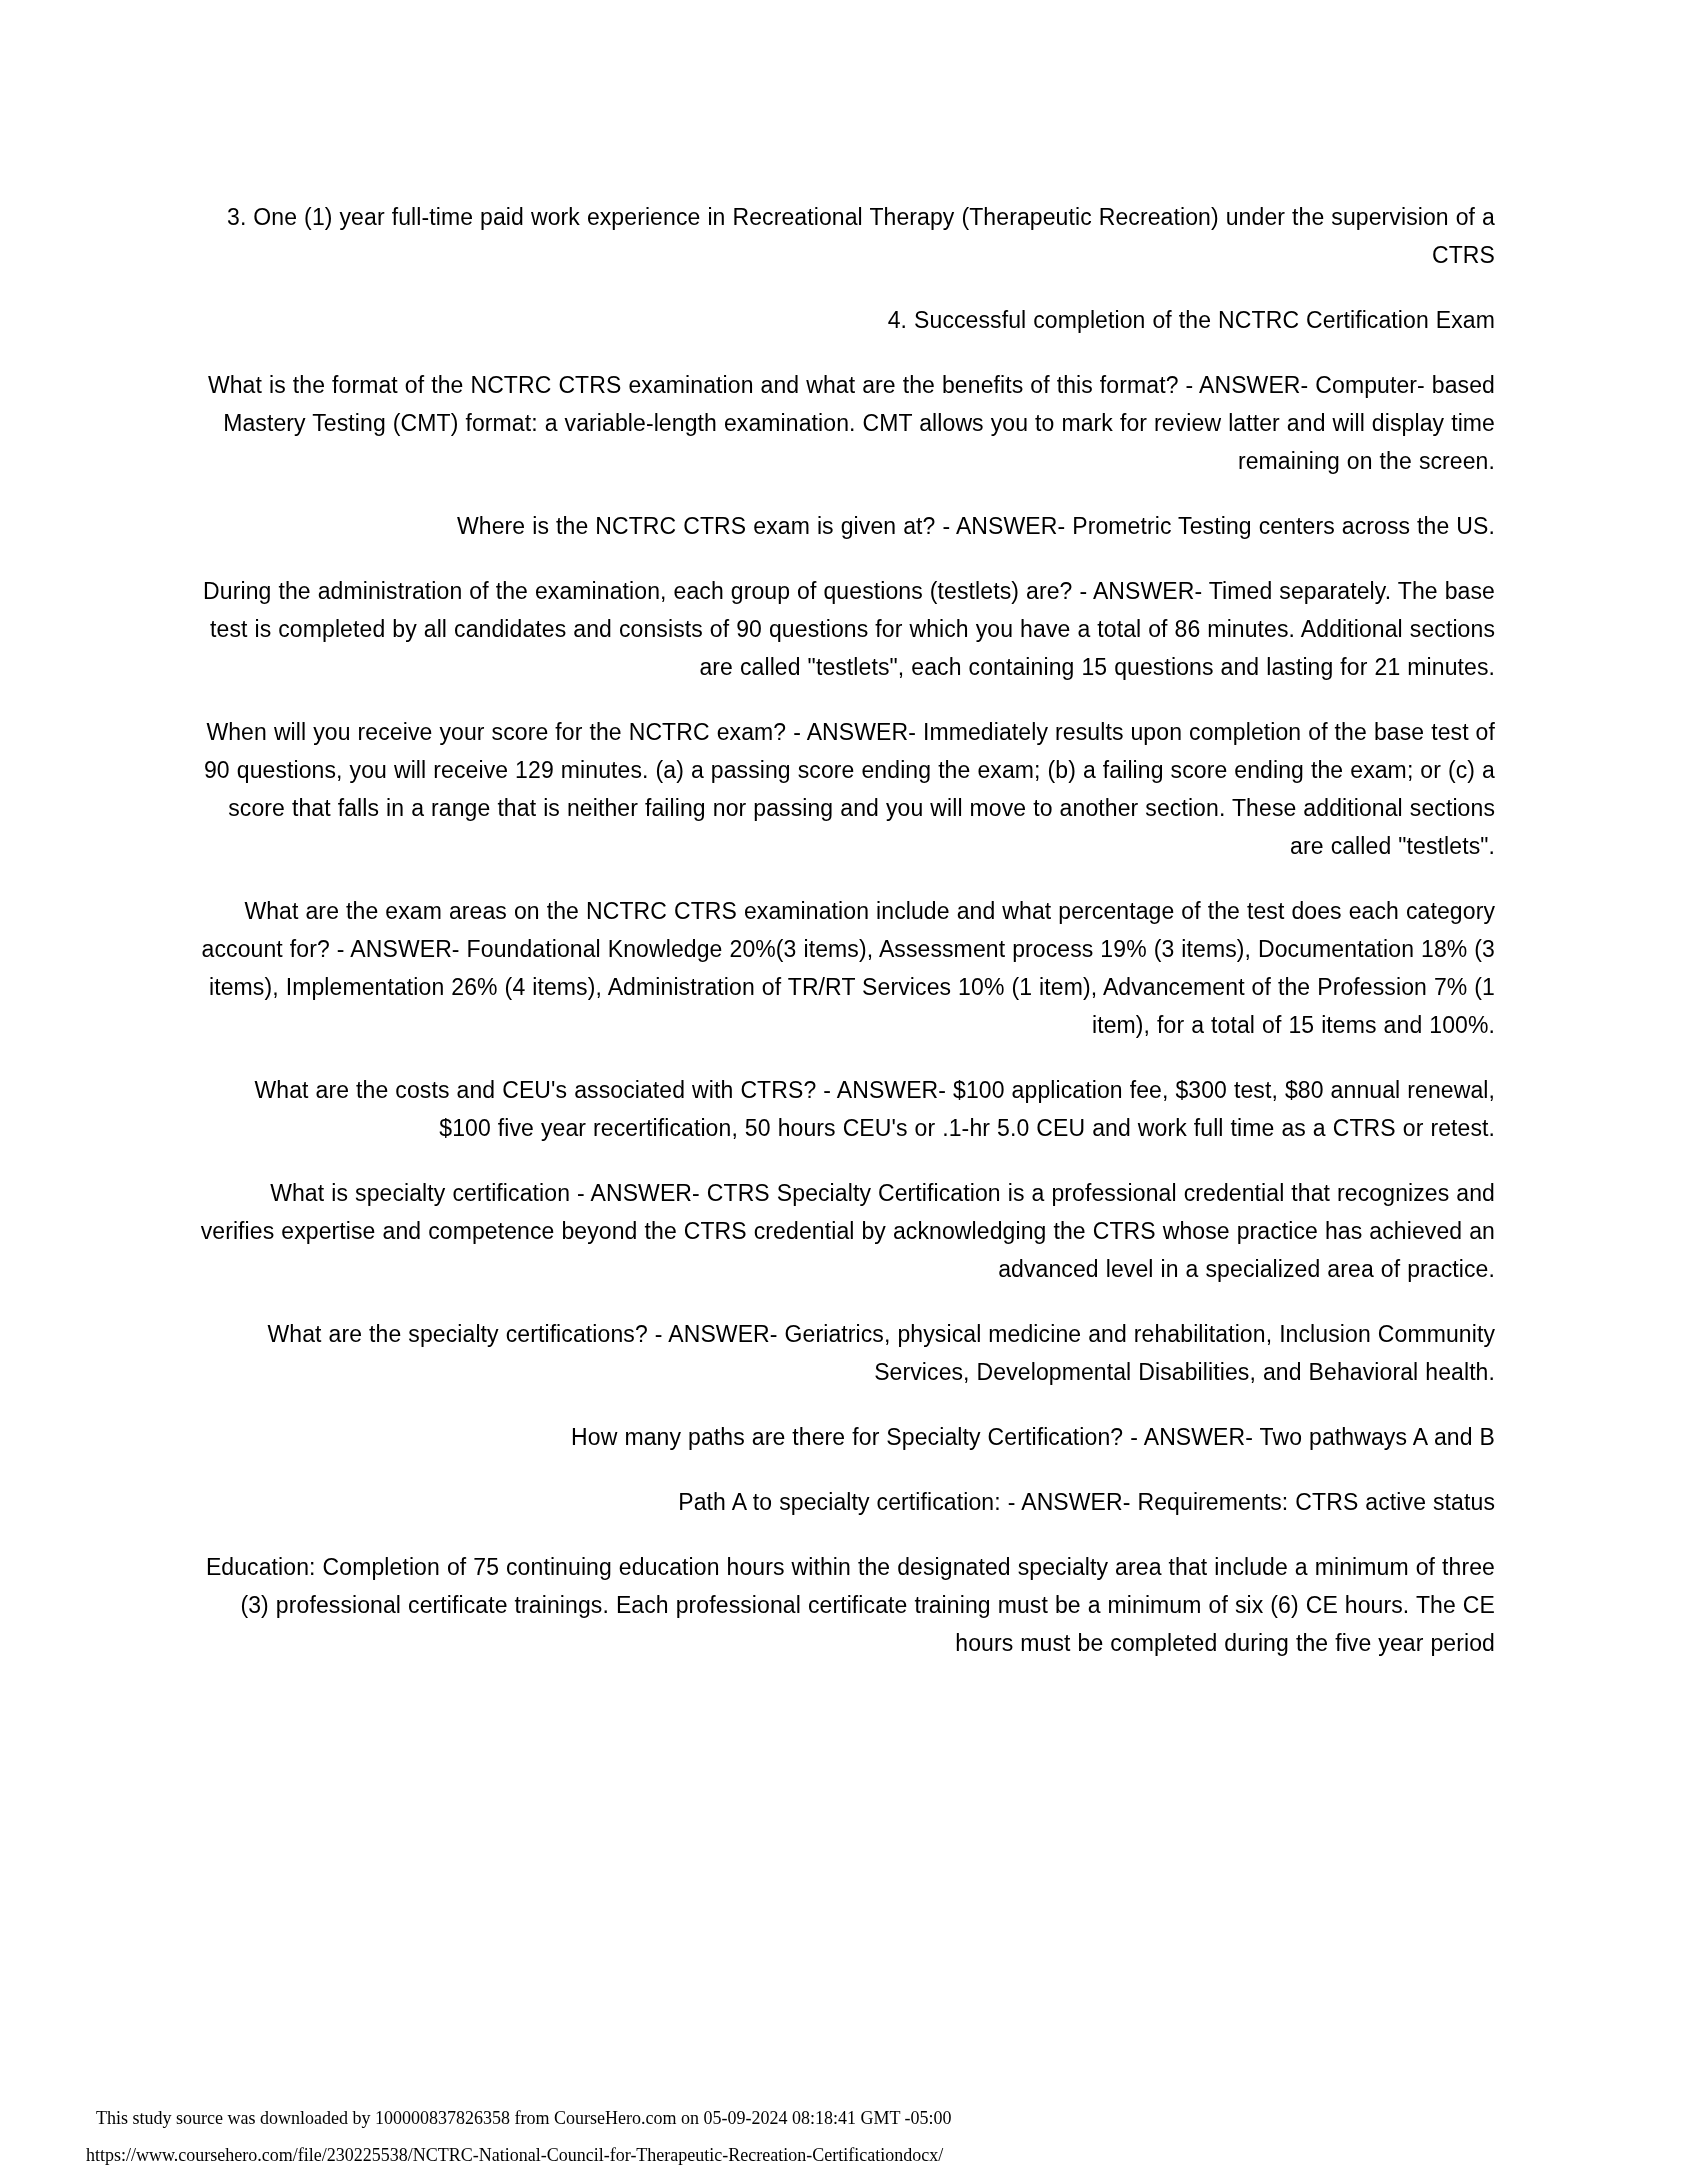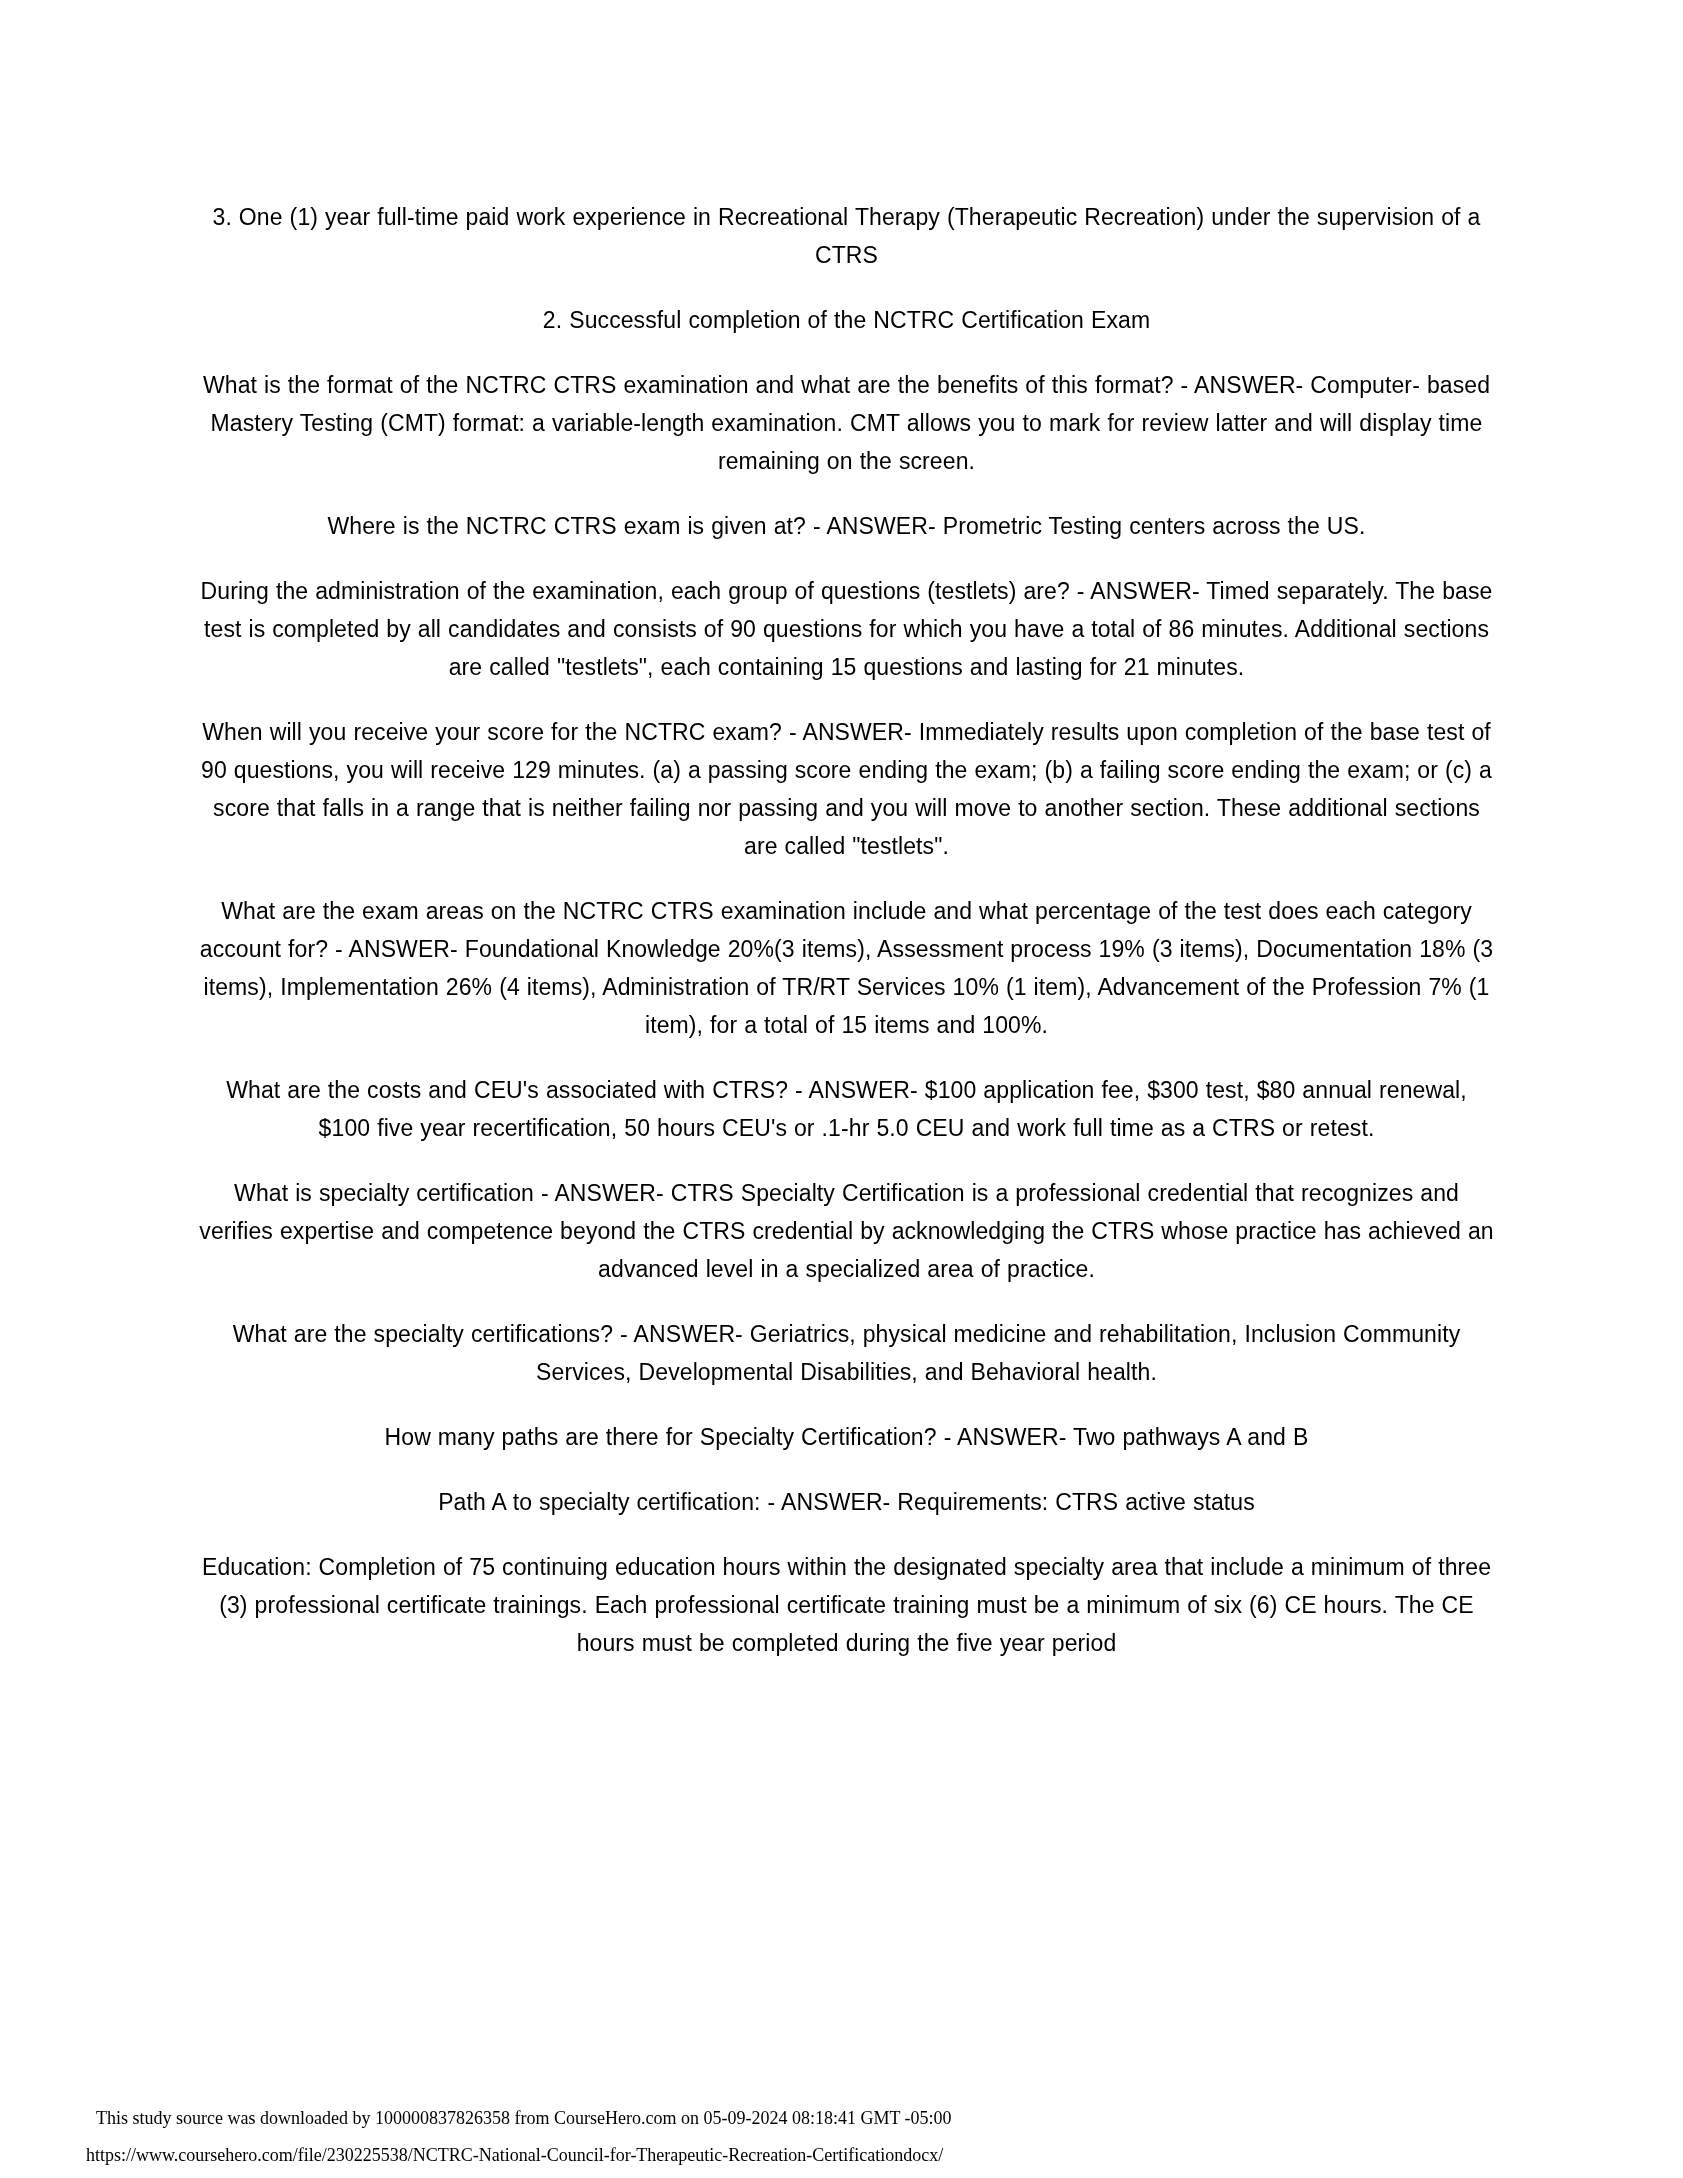--- a/index.html
+++ b/index.html
@@ -24,21 +24,21 @@
     position: absolute;
     left: 198px;
     top: 198px;
     width: 1297px;
   }
   .content p {
     margin: 0 0 27px 0;
     font-size: 23px;
     line-height: 38px;
     letter-spacing: 0.1px;
-    text-align: center;
+    text-align: right;
     word-spacing: 0.5px;
   }
   .footer-note {
     position: absolute;
     left: 96px;
     top: 2107px;
     font-family: "Liberation Serif", serif;
     font-size: 18px;
     line-height: 22px;
     color: #000000;
@@ -55,21 +55,21 @@
   }
 </style>
 </head>
 <body>
 
 <div class="page">
 
   <div class="content">
 
   <p>3. One (1) year full-time paid work experience in Recreational Therapy (Therapeutic Recreation) under the supervision of a CTRS</p>
-      <p>2. Successful completion of the NCTRC Certification Exam</p>
+      <p>4. Successful completion of the NCTRC Certification Exam</p>
       <p>What is the format of the NCTRC CTRS examination and what are the benefits of this format? - ANSWER- Computer- based Mastery Testing (CMT) format: a variable-length examination. CMT allows you to mark for review latter and will display time remaining on the screen.</p>
       <p>Where is the NCTRC CTRS exam is given at? - ANSWER- Prometric Testing centers across the US.</p>
       <p>During the administration of the examination, each group of questions (testlets) are? - ANSWER- Timed separately. The base test is completed by all candidates and consists of 90 questions for which you have a total of 86 minutes. Additional sections are called "testlets", each containing 15 questions and lasting for 21 minutes.</p>
       <p>When will you receive your score for the NCTRC exam? - ANSWER- Immediately results upon completion of the base test of 90 questions, you will receive 129 minutes. (a) a passing score ending the exam; (b) a failing score ending the exam; or (c) a score that falls in a range that is neither failing nor passing and you will move to another section. These additional sections are called "testlets".</p>
       <p>What are the exam areas on the NCTRC CTRS examination include and what percentage of the test does each category account for? - ANSWER- Foundational Knowledge 20%(3 items), Assessment process 19% (3 items), Documentation 18% (3 items), Implementation 26% (4 items), Administration of TR/RT Services 10% (1 item), Advancement of the Profession 7% (1 item), for a total of 15 items and 100%.</p>
       <p>What are the costs and CEU's associated with CTRS? - ANSWER- $100 application fee, $300 test, $80 annual renewal, $100 five year recertification, 50 hours CEU's or .1-hr 5.0 CEU and work full time as a CTRS or retest.</p>
       <p>What is specialty certification - ANSWER- CTRS Specialty Certification is a professional credential that recognizes and verifies expertise and competence beyond the CTRS credential by acknowledging the CTRS whose practice has achieved an advanced level in a specialized area of practice.</p>
       <p>What are the specialty certifications? - ANSWER- Geriatrics, physical medicine and rehabilitation, Inclusion Community Services, Developmental Disabilities, and Behavioral health.</p>
       <p>How many paths are there for Specialty Certification? - ANSWER- Two pathways A and B</p>
       <p>Path A to specialty certification: - ANSWER- Requirements: CTRS active status</p>

